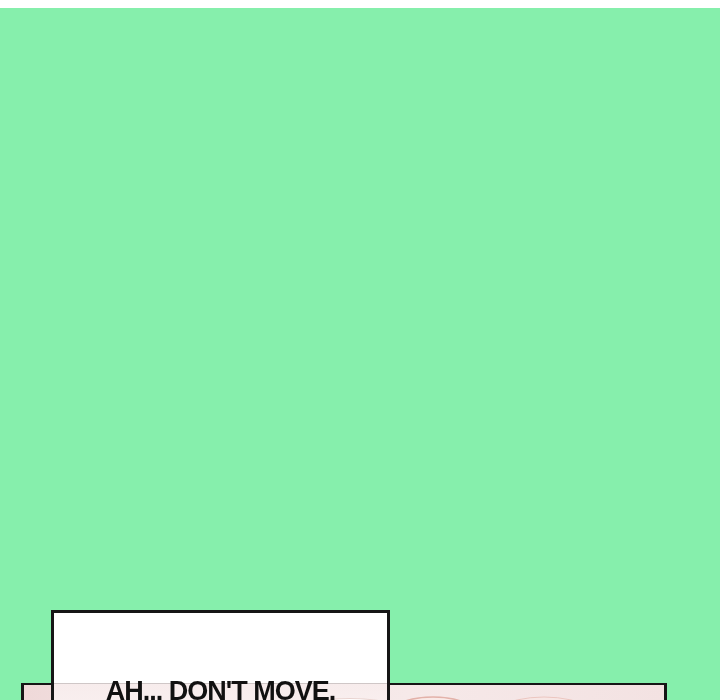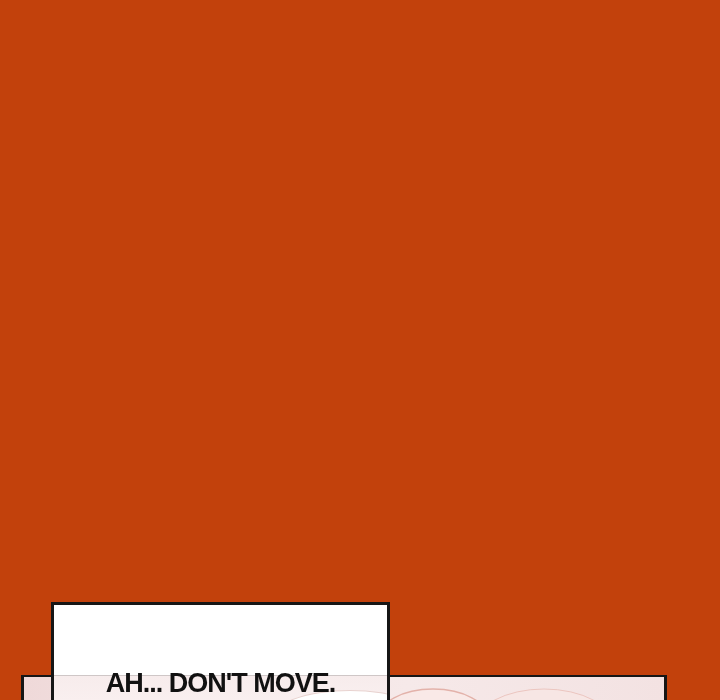--- a/index.html
+++ b/index.html
@@ -5,21 +5,22 @@
   html,body{margin:0;padding:0;}
   body{
     width:720px;height:700px;
     background:#ffffff;
     overflow:hidden;
     position:relative;
     font-family:"Liberation Sans", sans-serif;
   }
   .viewer-page{
     position:absolute;inset:0;
-    background:#c2410c;
+    background:#86efac;
+    margin-top:8px;
   }
   
   .comic-panel{
     position:absolute;
     left:21px;top:675px;
     width:646px;height:25px;
     background:linear-gradient(90deg,#efd9d9 0%,#f4e3e3 30%,#f6e9e9 60%,#f3e2e2 100%);
     border-left:3px solid #161616;
     border-top:2px solid #161616;
     border-right:3px solid #161616;

